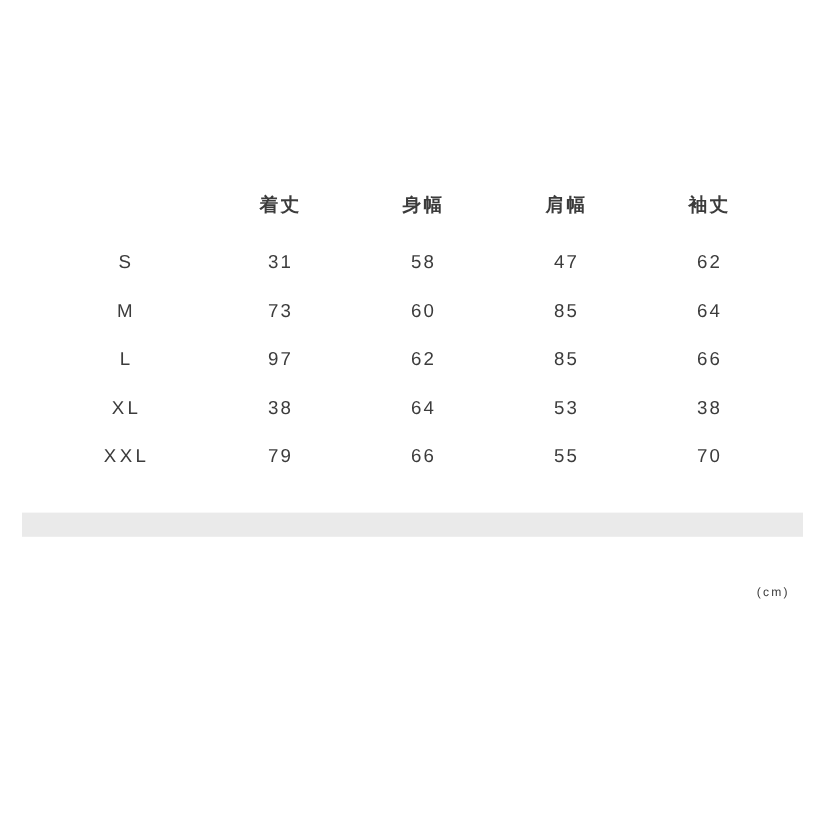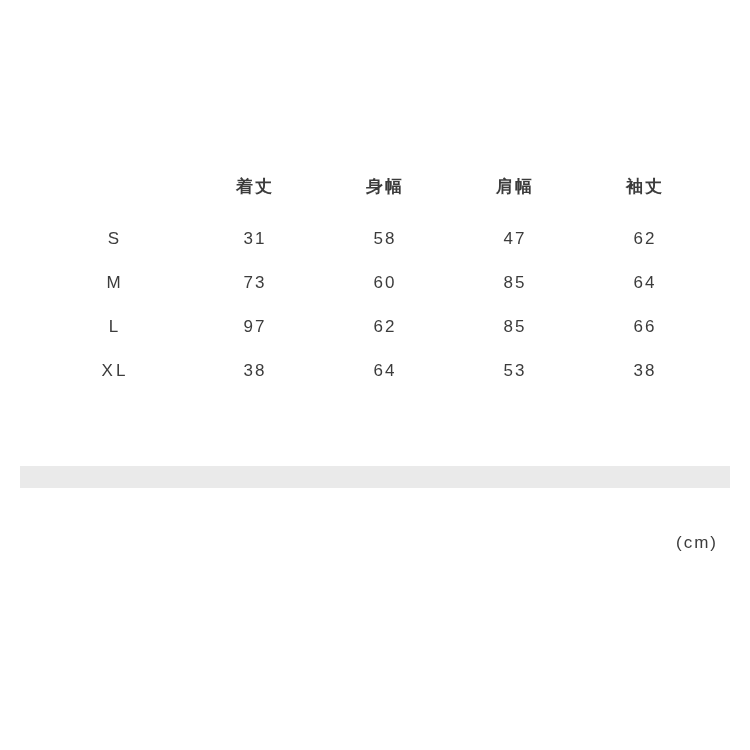--- a/index.html
+++ b/index.html
@@ -58,21 +58,21 @@
     left: 20px;
     top: 466px;
     width: 710px;
     height: 22px;
     background: #eaeaea;
   }
   .unit {
     position: absolute;
     right: 32px;
     top: 533px;
-    font-size: 17px;
+    font-size: 11px;
     letter-spacing: 2px;
     color: #3c3c3c;
   }
 </style>
 </head>
 <body>
 
 <div class="page">
 
   <table class="size-table">
@@ -114,20 +114,27 @@
         <td>85</td>
         <td>66</td>
       </tr>
       <tr>
         <td class="size-label">XL</td>
         <td>38</td>
         <td>64</td>
         <td>53</td>
         <td>38</td>
       </tr>
+      <tr>
+        <td class="size-label">XXL</td>
+        <td>79</td>
+        <td>66</td>
+        <td>55</td>
+        <td>70</td>
+      </tr>
     </tbody>
   </table>
 
   <div class="divider"></div>
 
   <div class="unit">(cm)</div>
 
 </div>
 
 </body></html>

